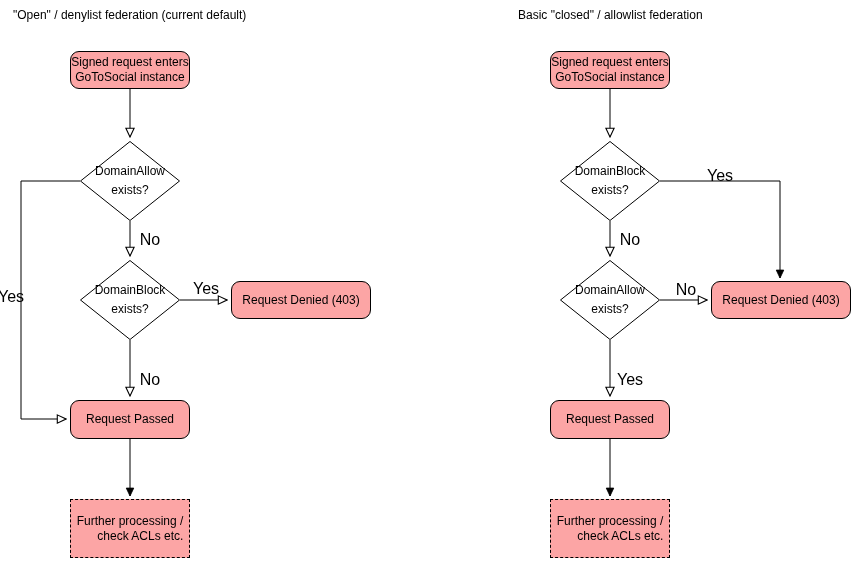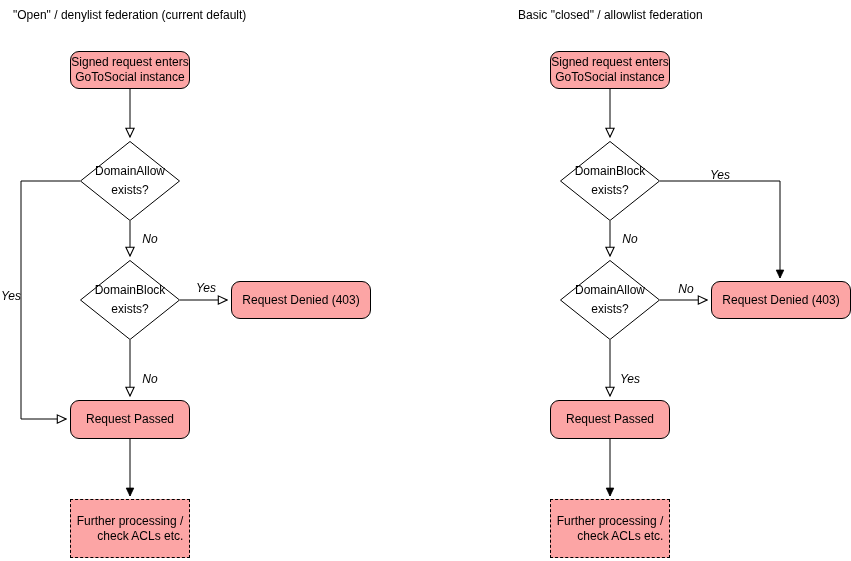--- a/index.html
+++ b/index.html
@@ -60,25 +60,24 @@
     align-items: center;
     justify-content: center;
     text-align: center;
     font-size: 12px;
     line-height: 19px;
     white-space: pre-line;
   }
   .edge-label {
     position: absolute;
     transform: translate(-50%, -50%);
-    font-size: 12px;
+    font-size: 16px;
     line-height: 13px;
     white-space: nowrap;
     z-index: 3;
-    font-style: italic;
   }
 </style>
 </head>
 <body>
 
 <div id="canvas">
 
   <svg id="edges" viewBox="0 0 851 561" xmlns="http://www.w3.org/2000/svg">
     <defs>
       <marker id="openArrow" viewBox="0 0 12 12" refX="11" refY="6" markerWidth="11" markerHeight="11" orient="auto">

